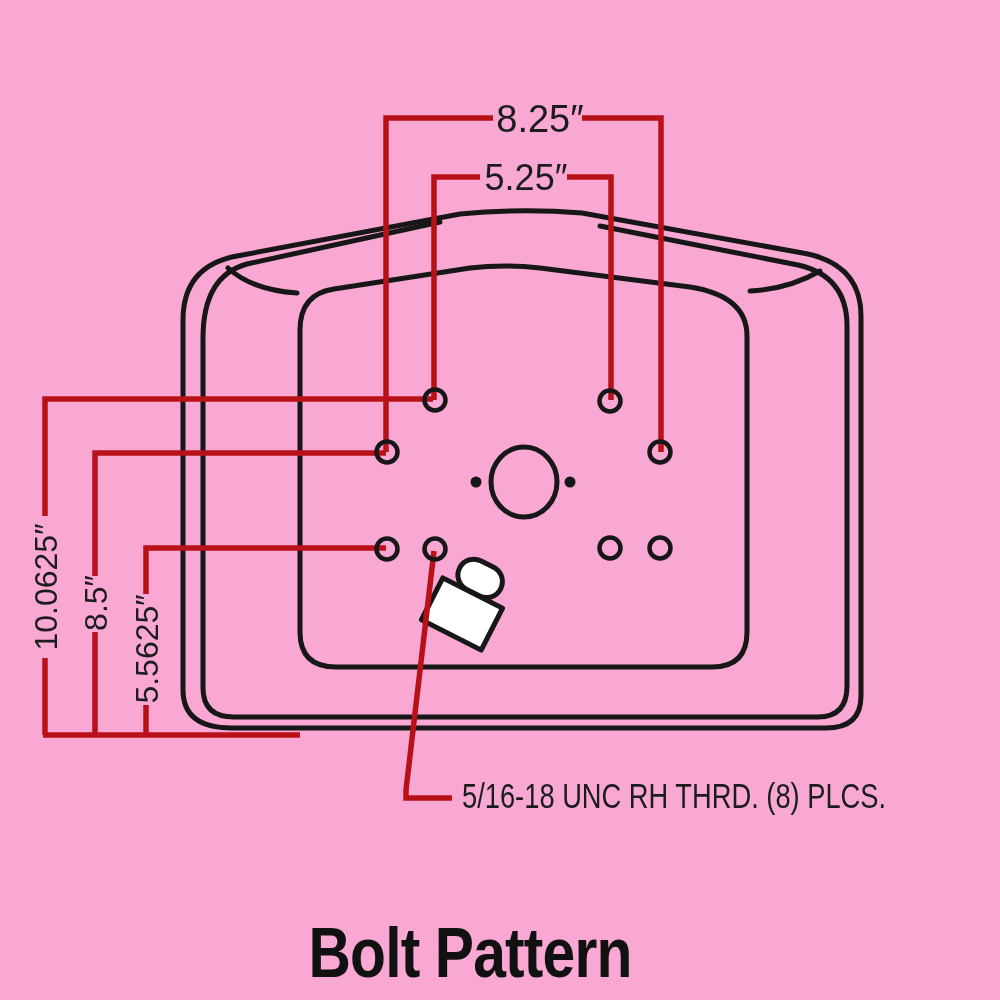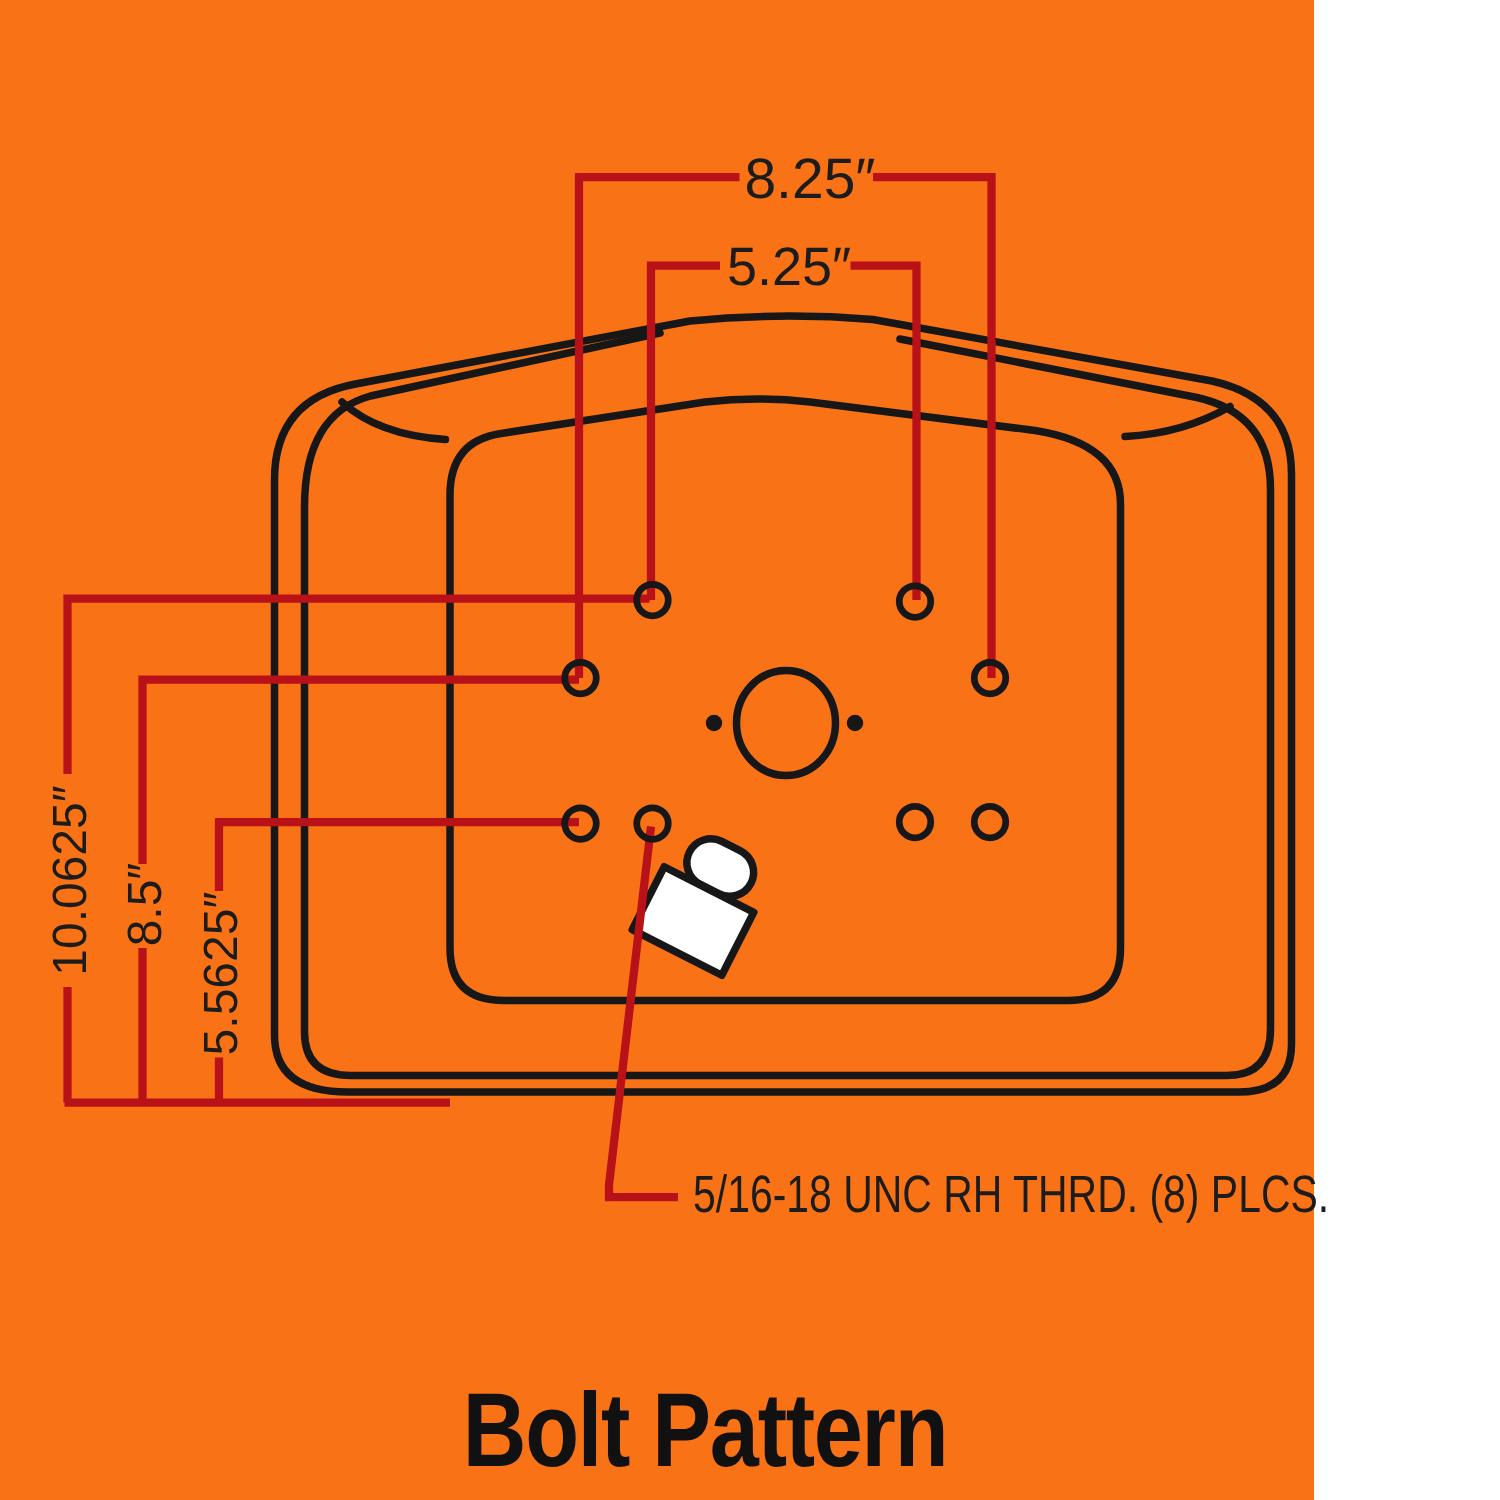--- a/index.html
+++ b/index.html
@@ -5,23 +5,23 @@
   html, body {
     margin: 0;
     padding: 0;
     background: #ffffff;
     width: 1000px;
     height: 1000px;
     overflow: hidden;
   }
   .stage {
     position: relative;
-    width: 876px;
+    width: 1000px;
     height: 1000px;
-    background: #f97316;
+    background: #f9a8d4;
     font-family: "Liberation Sans", sans-serif;
   }
   svg text {
     font-family: "Liberation Sans", sans-serif;
   }
   .dim-label {
     font-size: 38px;
     fill: #1c1c1c;
   }
   .dim-label-small {

